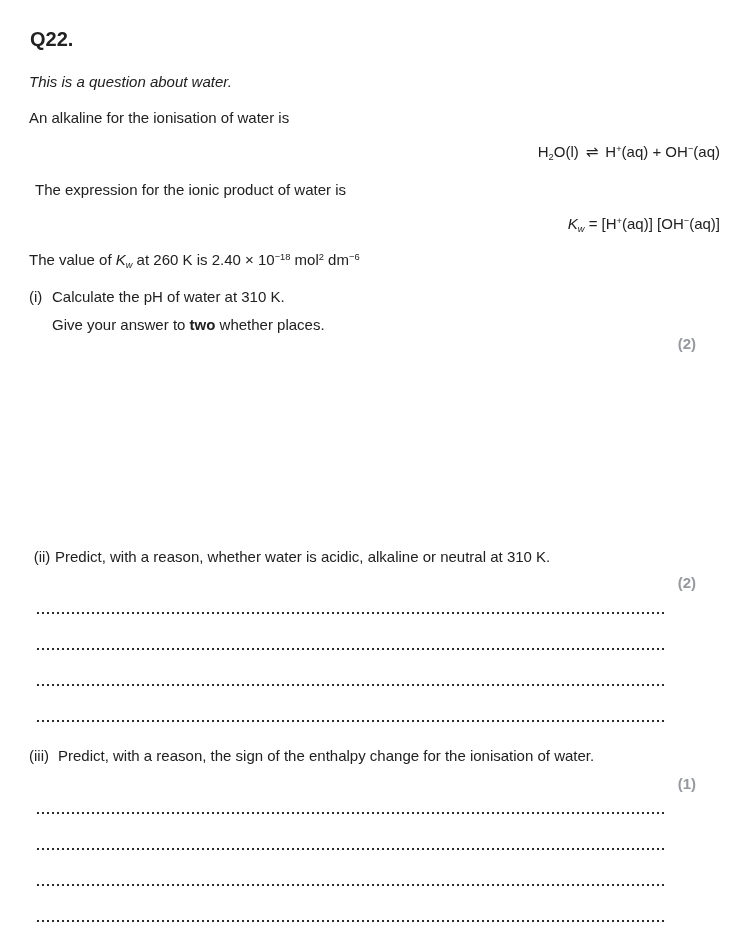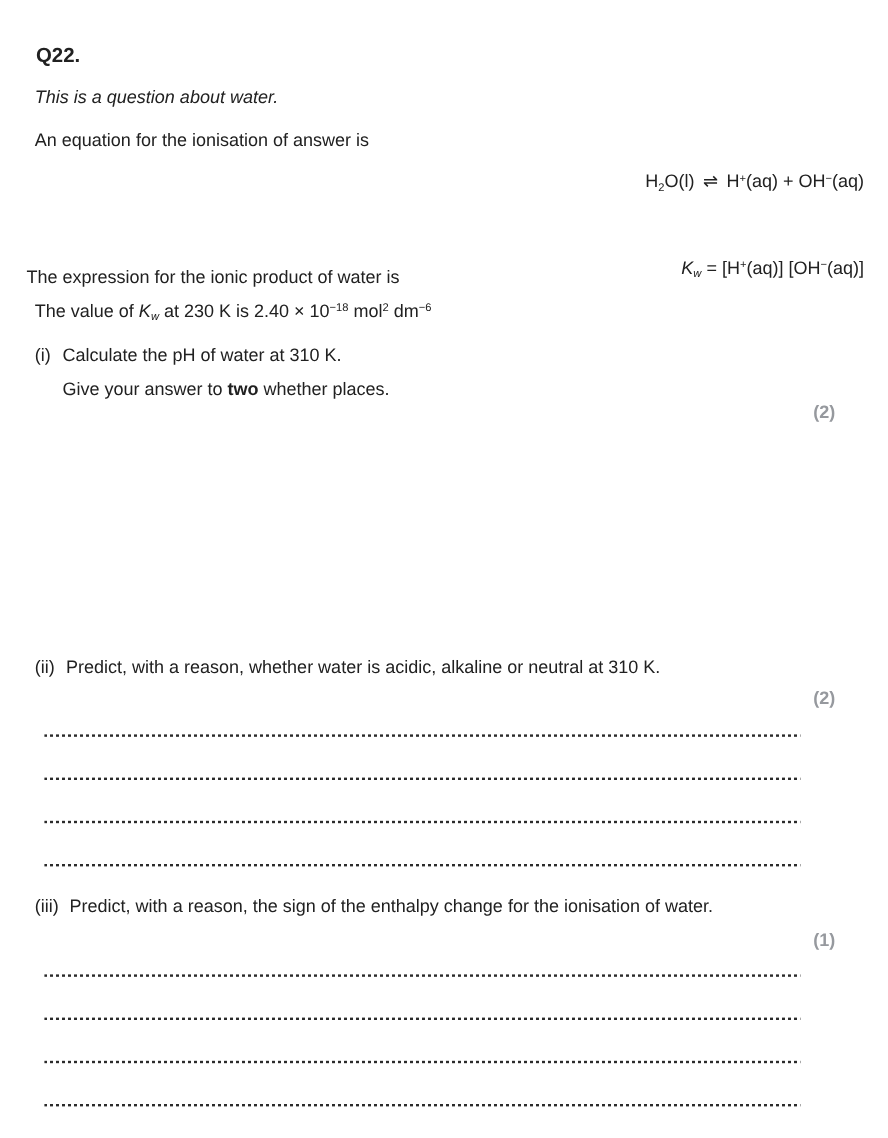--- a/index.html
+++ b/index.html
@@ -12,46 +12,46 @@
     width: 740px;
     height: 948px;
     background: #ffffff;
     font-family: "Liberation Sans", "DejaVu Sans", sans-serif;
     font-size: 15px;
     color: #212121;
     line-height: 1.2;
   }
   .abs { position: absolute; white-space: nowrap; }
 
-  .q-number { left: 30px; top: 37px; font-weight: bold; font-size: 17px; }
+  .q-number { left: 30px; top: 27px; font-weight: bold; font-size: 20px; }
 
   .intro       { left: 29px; top: 73px; font-style: italic; }
   .eq-intro    { left: 29px; top: 109px; }
-  .expr-intro  { left: 22px; top: 181px; margin-top: 42px; }
+  .expr-intro  { left: 35px; top: 181px; }
   .kw-value    { left: 29px; top: 251px; }
 
   .centered { left: 0; width: 720px; text-align: right; }
   .ion-eq   { top: 143px; }
   .kw-expr  { top: 215px; }
 
   
   .seg-sub  { font-size: 62%; vertical-align: -0.3em; }
   .seg-sup  { font-size: 62%; vertical-align: 0.5em; }
   .seg-i    { font-style: italic; }
   .seg-isub { font-style: italic; font-size: 62%; vertical-align: -0.3em; }
   .seg-b    { font-weight: bold; }
   .seg-arrow{ padding: 0 7px; }
 
   .part { left: 29px; }
   .part-i   { top: 288px; }
   .part-ii  { top: 548px; }
   .part-iii { top: 747px; }
   .part-label { display: inline-block; }
   .part-i   .part-label { min-width: 23px; }
-  .part-ii  .part-label { min-width: 26px; }
+  .part-ii  .part-label { min-width: 26px; text-align: center; }
   .part-iii .part-label { min-width: 29px; }
 
   .give-answer { left: 52px; top: 316px; }
 
   .marks { right: 44px; font-weight: bold; color: #96999e; }
   .marks-i   { top: 335px; }
   .marks-ii  { top: 574px; }
   .marks-iii { top: 775px; }
 
   .lines { left: 37px; width: 630px; display: flex; flex-direction: column; gap: 34px; }
@@ -64,29 +64,29 @@
 </style>
 </head>
 <body>
 
 <div class="page">
 
   <div class="abs q-number">Q22.</div>
 
   <div class="abs intro">This is a question about water.</div>
 
-  <div class="abs eq-intro">An equation for the ionisation of answer is</div>
+  <div class="abs eq-intro">An alkaline for the ionisation of water is</div>
 
   <div class="abs centered ion-eq"><span>H</span><span class="seg-sub">2</span><span>O(l)</span><span class="seg-arrow">⇌</span><span>H</span><span class="seg-sup">+</span><span>(aq) + OH</span><span class="seg-sup">−</span><span>(aq)</span></div>
 
   <div class="abs expr-intro">The expression for the ionic product of water is</div>
 
   <div class="abs centered kw-expr"><span class="seg-i">K</span><span class="seg-isub">w</span><span> = [H</span><span class="seg-sup">+</span><span>(aq)] [OH</span><span class="seg-sup">−</span><span>(aq)]</span></div>
 
-  <div class="abs kw-value"><span>The value of </span><span class="seg-i">K</span><span class="seg-isub">w</span><span> at 230 K is 2.40 × 10</span><span class="seg-sup">−18</span><span> mol</span><span class="seg-sup">2</span><span> dm</span><span class="seg-sup">−6</span></div>
+  <div class="abs kw-value"><span>The value of </span><span class="seg-i">K</span><span class="seg-isub">w</span><span> at 260 K is 2.40 × 10</span><span class="seg-sup">−18</span><span> mol</span><span class="seg-sup">2</span><span> dm</span><span class="seg-sup">−6</span></div>
 
   <div class="abs part part-i">
     <span class="part-label">(i)</span><span class="part-text">Calculate the pH of water at 310 K.</span>
   </div>
   <div class="abs give-answer"><span>Give your answer to </span><span class="seg-b">two</span><span> whether places.</span></div>
   <div class="abs marks marks-i">(2)</div>
 
   <div class="abs part part-ii">
     <span class="part-label">(ii)</span><span class="part-text">Predict, with a reason, whether water is acidic, alkaline or neutral at 310 K.</span>
   </div>

